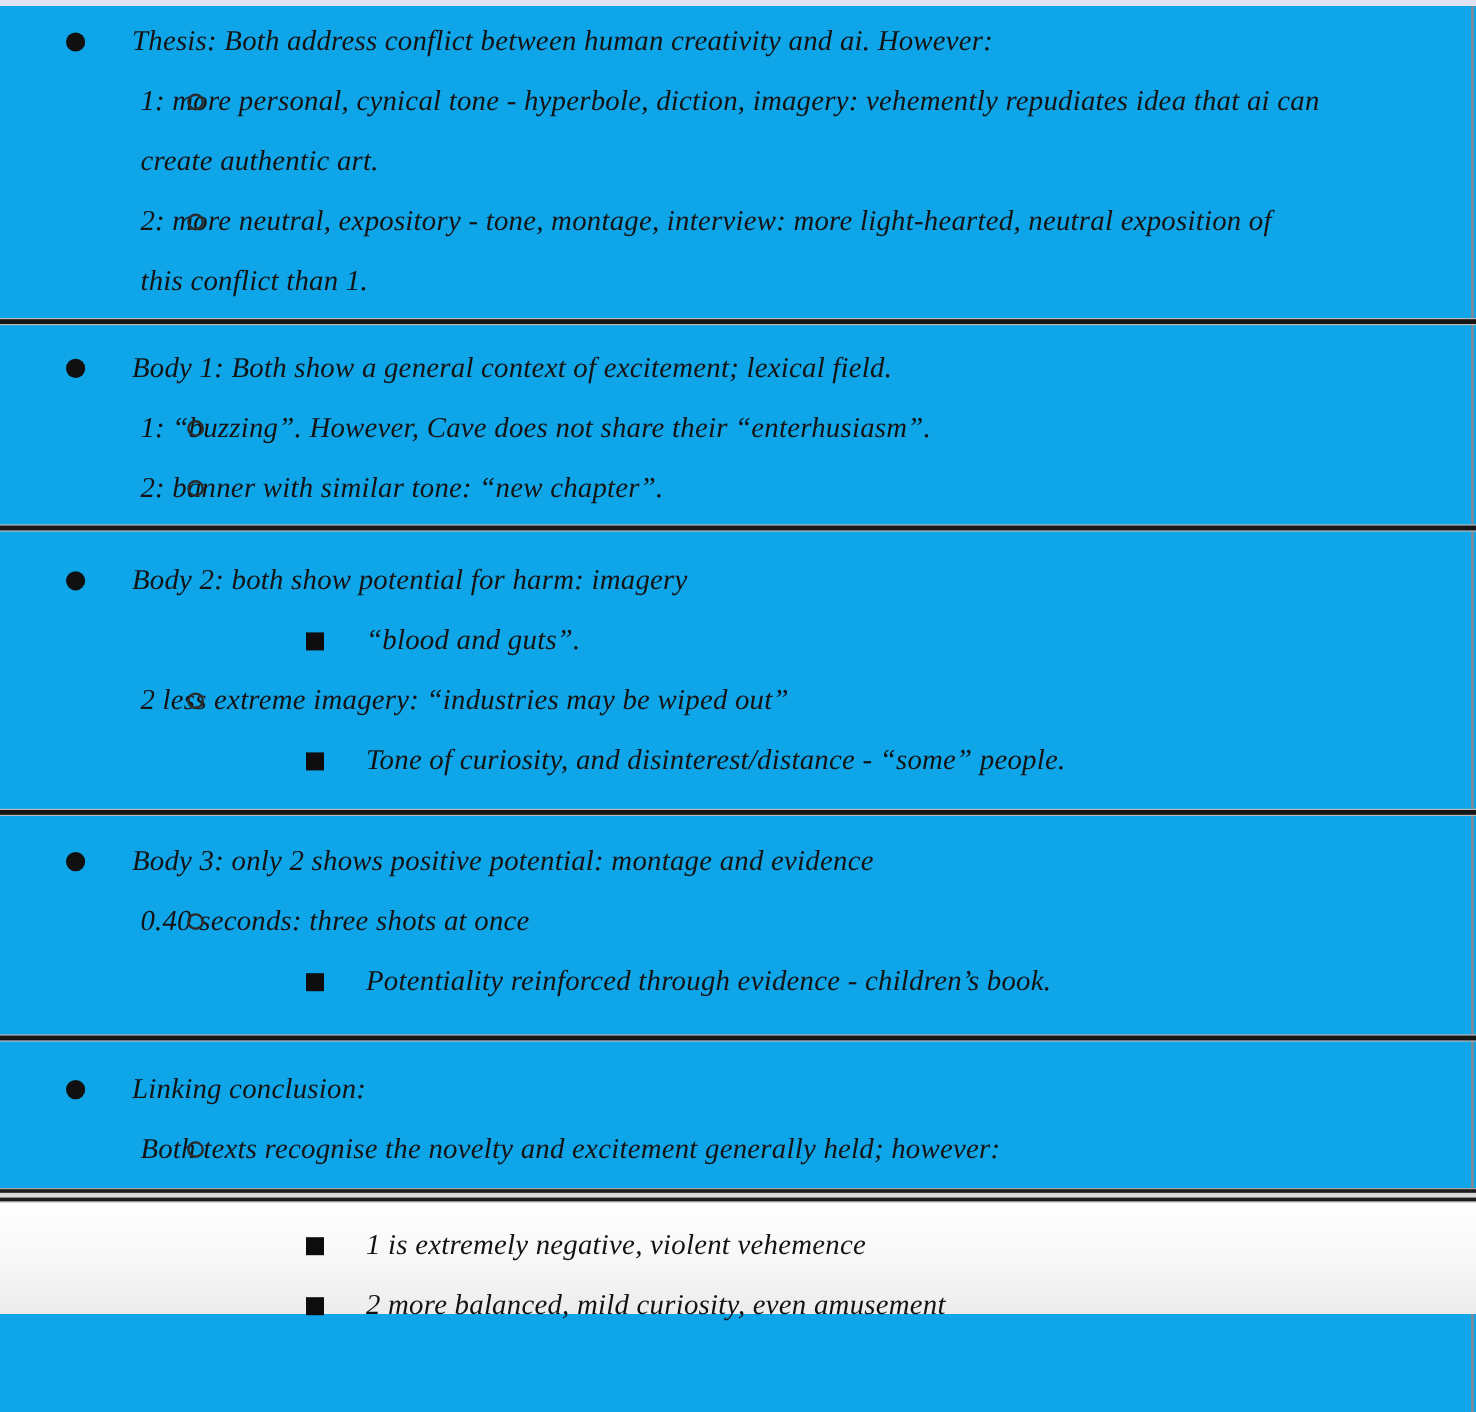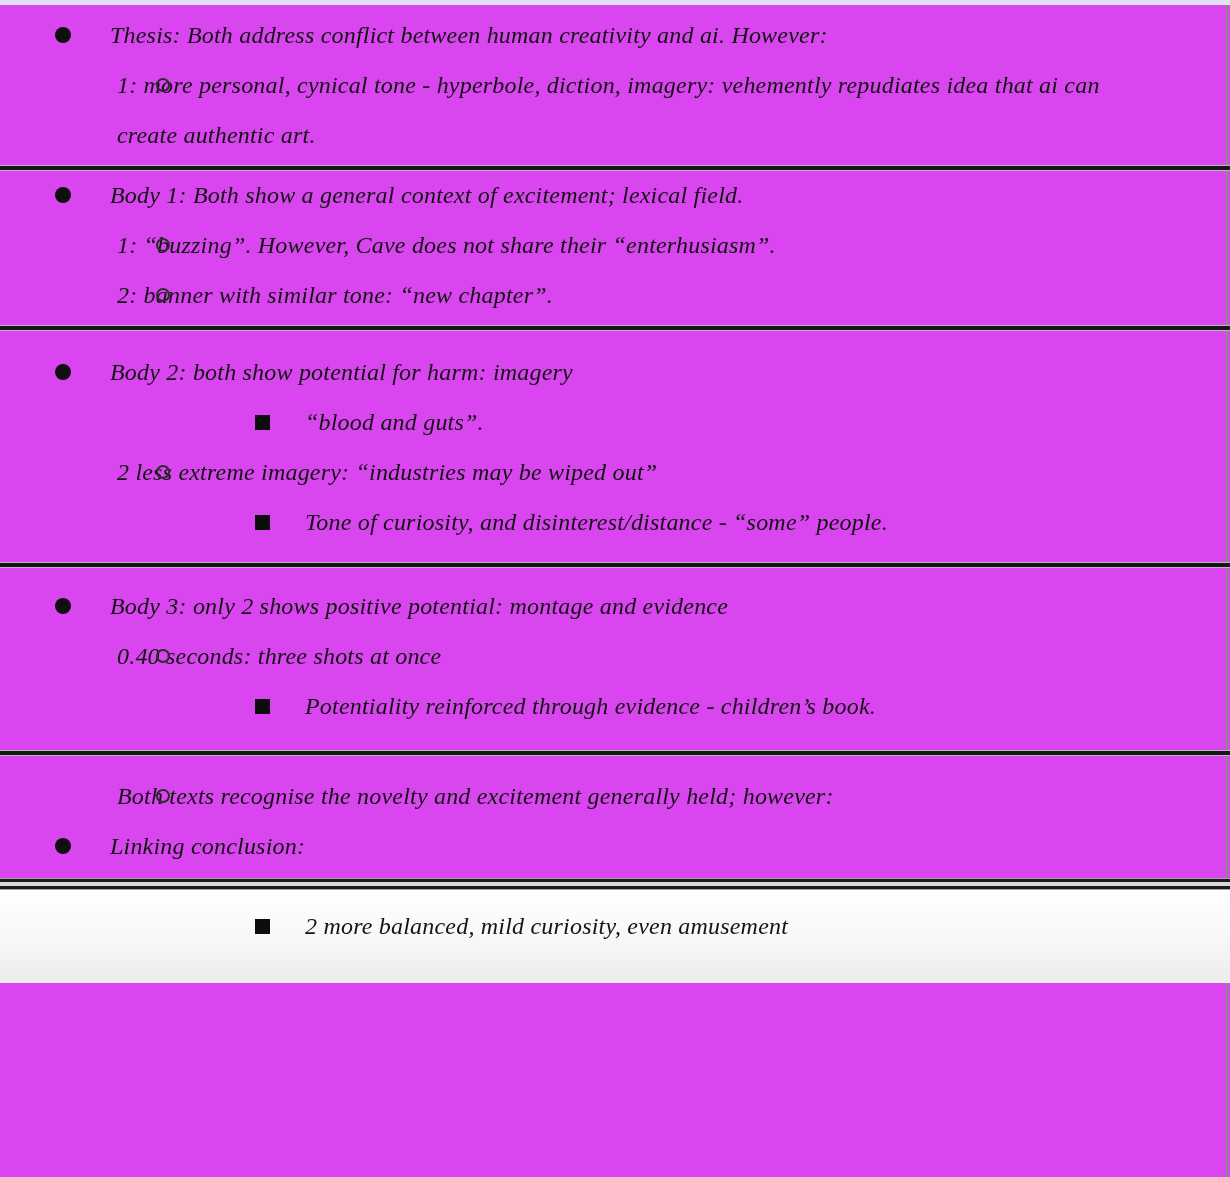--- a/index.html
+++ b/index.html
@@ -2,41 +2,41 @@
 <html><head>
 <meta charset="utf-8">
 <style>
   * { margin: 0; padding: 0; box-sizing: border-box; }
   html, body { width: 1230px; height: 1177px; overflow: hidden; background: #ffffff; }
   body { font-family: "Liberation Serif", "DejaVu Serif", serif; }
 
   .page {
     position: relative;
     width: 1230px; height: 1177px;
-    background: #d946ef;
+    background: #0ea5e9;
     overflow: hidden;
   }
 
   .top-strip {
     position: absolute; top: 0; left: 0; right: 0; height: 5px;
     background: #dfe3f4;
     z-index: 3;
   }
 
   .right-edge-line {
     position: absolute; top: 0; bottom: 0; right: 2px; width: 2px;
     background: #8a8a8a;
     z-index: 1;
   }
 
   .content { position: relative; z-index: 2; padding-top: 5px; }
 
   .section { position: relative; }
   .section.s-thesis   { padding-top: 5px;  padding-bottom: 6px; }
-  .section.s-body1    { padding-bottom: 6px; }
+  .section.s-body1    { padding-top: 12px; padding-bottom: 6px; }
   .section.s-body2    { padding-top: 17px; padding-bottom: 16px; }
   .section.s-body3    { padding-top: 14px; padding-bottom: 20px; }
   .section.s-linking  { padding-top: 16px; padding-bottom: 8px; }
   .section.s-tail     { padding-top: 12px; padding-bottom: 0; }
 
   .divider-single {
     height: 4px;
     background: #161616;
     box-shadow: 0 -1px 0 #b9b9b9, 0 1px 0 #b9b9b9;
     position: relative; z-index: 2;
@@ -103,20 +103,24 @@
   <div class="content" id="doc-content">
       <div class="section s-thesis">
         <div class="item lvl1">
           <span class="bullet"></span>
           <div class="txt">Thesis: Both address conflict between human creativity and ai. However:</div>
         </div>
         <div class="item lvl2">
           <span class="bullet"></span>
           <div class="txt">1: more personal, cynical tone - hyperbole, diction, imagery: vehemently repudiates idea that ai can create authentic art.</div>
         </div>
+        <div class="item lvl2">
+          <span class="bullet"></span>
+          <div class="txt">2: more neutral, expository - tone, montage, interview:  more light-hearted, neutral exposition of this conflict than 1.</div>
+        </div>
       </div>
       <div class="divider-single"></div>
       <div class="section s-body1">
         <div class="item lvl1">
           <span class="bullet"></span>
           <div class="txt">Body 1: Both show a general context of excitement; lexical field.</div>
         </div>
         <div class="item lvl2">
           <span class="bullet"></span>
           <div class="txt">1: “buzzing”. However, Cave does not share their “enterhusiasm”.</div>
@@ -155,30 +159,34 @@
           <span class="bullet"></span>
           <div class="txt">0.40 seconds: three shots at once</div>
         </div>
         <div class="item lvl3">
           <span class="bullet"></span>
           <div class="txt">Potentiality reinforced through evidence - children’s book.</div>
         </div>
       </div>
       <div class="divider-single"></div>
       <div class="section s-linking">
+        <div class="item lvl1">
+          <span class="bullet"></span>
+          <div class="txt">Linking conclusion:</div>
+        </div>
         <div class="item lvl2">
           <span class="bullet"></span>
           <div class="txt">Both texts recognise the novelty and excitement generally held; however:</div>
         </div>
-        <div class="item lvl1">
-          <span class="bullet"></span>
-          <div class="txt">Linking conclusion:</div>
-        </div>
       </div>
       <div class="divider-double"></div>
       <div class="section s-tail">
+        <div class="item lvl3">
+          <span class="bullet"></span>
+          <div class="txt">1 is extremely negative, violent vehemence</div>
+        </div>
         <div class="item lvl3">
           <span class="bullet"></span>
           <div class="txt">2 more balanced, mild curiosity, even amusement</div>
         </div>
       </div>
     </div>
 </div>
 
 </body></html>

